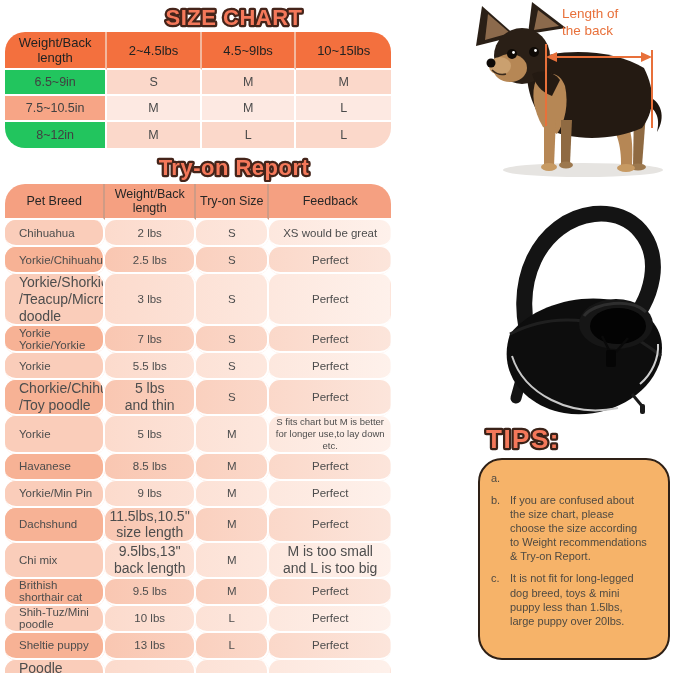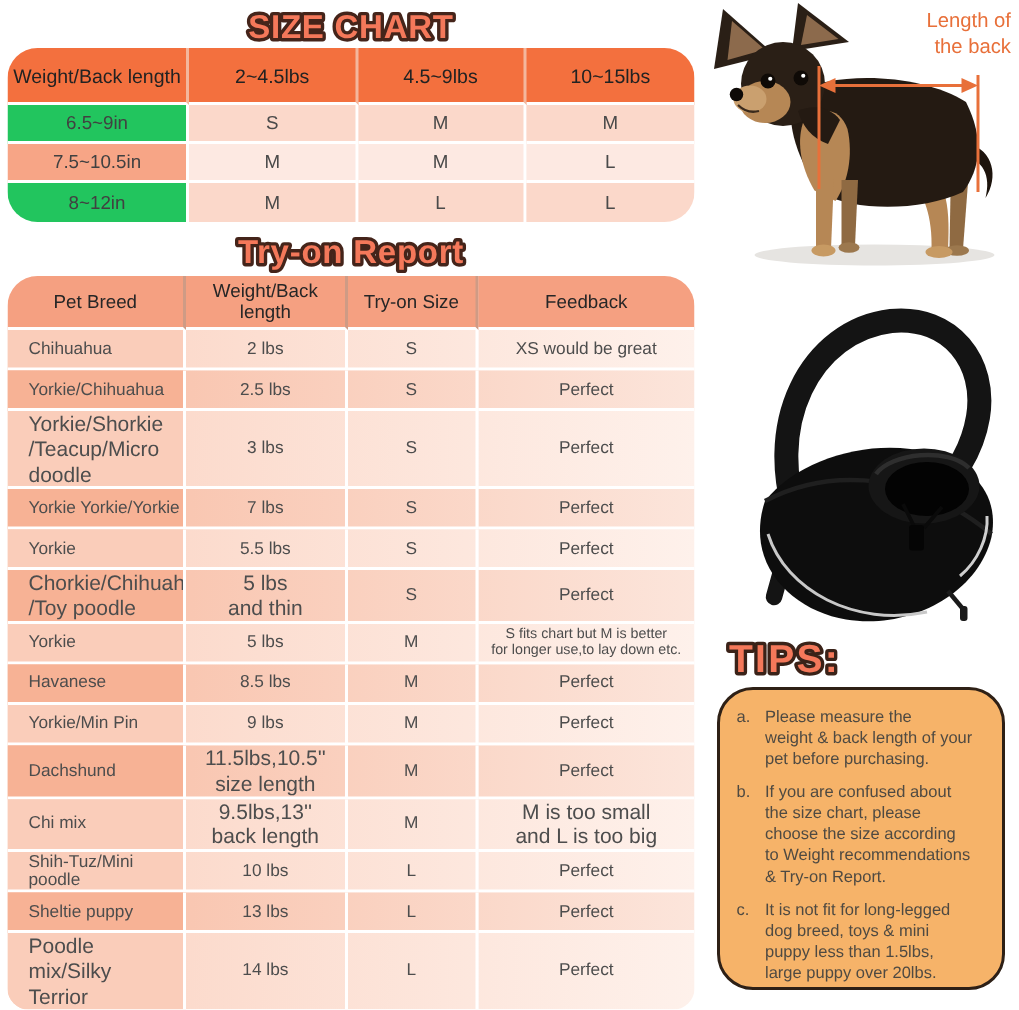--- a/index.html
+++ b/index.html
@@ -8,21 +8,21 @@
     position:relative; width:679px; height:673px; background:#ffffff;
     font-family:"Liberation Sans", sans-serif; overflow:hidden; color:#4a4a4a;
   }
   .left-col { position:absolute; left:5px; top:4px; width:458px; }
   .title-svg { display:block; margin:0 auto; }
   .title-svg text {
     font-family:"Liberation Sans", sans-serif; font-weight:bold;
     fill:#F4785A; stroke:#44241A; stroke-width:4.5px; paint-order:stroke fill;
     stroke-linejoin:round; letter-spacing:0.5px;
   }
-  table { border-collapse:separate; border-spacing:0; width:458px; table-layout:fixed; }
+  table { border-collapse:separate; border-spacing:0; width:386px; table-layout:fixed; }
   td, th { vertical-align:middle; overflow:hidden; }
   .pre { white-space:pre-line; }
 
   
   .size-table { border-radius:20px; overflow:hidden; margin-top:2px; }
   .size-table th {
     background:#F3703E; height:38px; font-size:13px; font-weight:normal; color:#222;
     border-right:2px solid #f3b79d; border-bottom:2px solid #fff;
   }
   .size-table th:last-child, .size-table td:last-child { border-right:none; }
@@ -40,35 +40,36 @@
   .tryon-table { border-radius:20px 20px 14px 14px; overflow:hidden; margin-top:2px; }
   .tryon-table th {
     background:#F5A081; height:36px; font-size:12.5px; font-weight:normal; color:#262626;
     border-right:2px solid #cf9b85; border-bottom:2px solid #fff;
   }
   .tryon-table th:last-child { border-right:none; }
   .tryon-table td {
     height:27px; text-align:center; font-size:11.5px; color:#4d4d4d;
     border-right:2px solid #fff; border-bottom:2px solid #fff; background:transparent;
     padding:0 2px;
+    border-radius:11px;
   }
   .tryon-table td:last-child { border-right:none; }
   .tryon-table tr:last-child td { border-bottom:none; }
   .tryon-table td.rowhead { text-align:left; padding-left:14px; }
   .tryon-table tr.light { background:linear-gradient(90deg,#FBD3C2 0%,#FEF1EB 100%); }
   .tryon-table tr.dark  { background:linear-gradient(90deg,#F8BCA3 0%,#FCE5DB 100%); }
   .tryon-table tr.light td.rowhead { background:#FACDBA; }
   .tryon-table tr.dark  td.rowhead { background:#F7B295; }
   .tryon-table td.sm { font-size:14px; line-height:1.2; }
   .tryon-table td.xs { font-size:9.5px; line-height:1.25; }
 
   
   .dog-figure { position:absolute; left:468px; top:0; width:211px; height:182px; }
   .measure-label {
-    position:absolute; left:562px; top:6px; width:112px; text-align:right;
+    position:absolute; left:562px; top:6px; width:112px; text-align:left;
     color:#E8703A; font-size:13.5px; line-height:1.25; white-space:pre-line;
   }
   .carrier-figure { position:absolute; left:482px; top:186px; width:190px; height:235px; }
   .tips-title { position:absolute; left:482px; top:420px; }
   .tips-title text {
     font-family:"Liberation Sans", sans-serif; font-weight:bold;
     fill:#F4785A; stroke:#3A2218; stroke-width:4.5px; paint-order:stroke fill;
     stroke-linejoin:round; letter-spacing:1.5px;
   }
   .tips-box {
@@ -213,20 +214,26 @@
           <td>M</td>
           <td class="pre">Perfect</td>
         </tr>
         <tr class="light">
           <td class="rowhead pre">Chi mix</td>
           <td class="pre sm">9.5lbs,13''
 back length</td>
           <td>M</td>
           <td class="pre sm">M is too small
 and L is too big</td>
+        </tr>
+        <tr class="dark">
+          <td class="rowhead pre">Brithish shorthair cat</td>
+          <td class="pre">9.5 lbs</td>
+          <td>M</td>
+          <td class="pre">Perfect</td>
         </tr>
         <tr class="light">
           <td class="rowhead pre">Shih-Tuz/Mini poodle</td>
           <td class="pre">10 lbs</td>
           <td>L</td>
           <td class="pre">Perfect</td>
         </tr>
         <tr class="dark">
           <td class="rowhead pre">Sheltie puppy</td>
           <td class="pre">13 lbs</td>
@@ -311,23 +318,20 @@
     </svg>
   </div>
 
   <svg class="tips-title" width="140" height="36">
     <text x="4" y="28" font-size="26">TIPS:</text>
   </svg>
 
   <div class="tips-box">
     <div class="tip">
       <span class="tip-marker">a.</span>
-      <div class="tip-text">Please measure the
-weight &amp; back length of your
-pet before purchasing.</div>
     </div>
     <div class="tip">
       <span class="tip-marker">b.</span>
       <div class="tip-text">If you are confused about
 the size chart, please
 choose the size according
 to Weight recommendations
 &amp; Try-on Report.</div>
     </div>
     <div class="tip">

